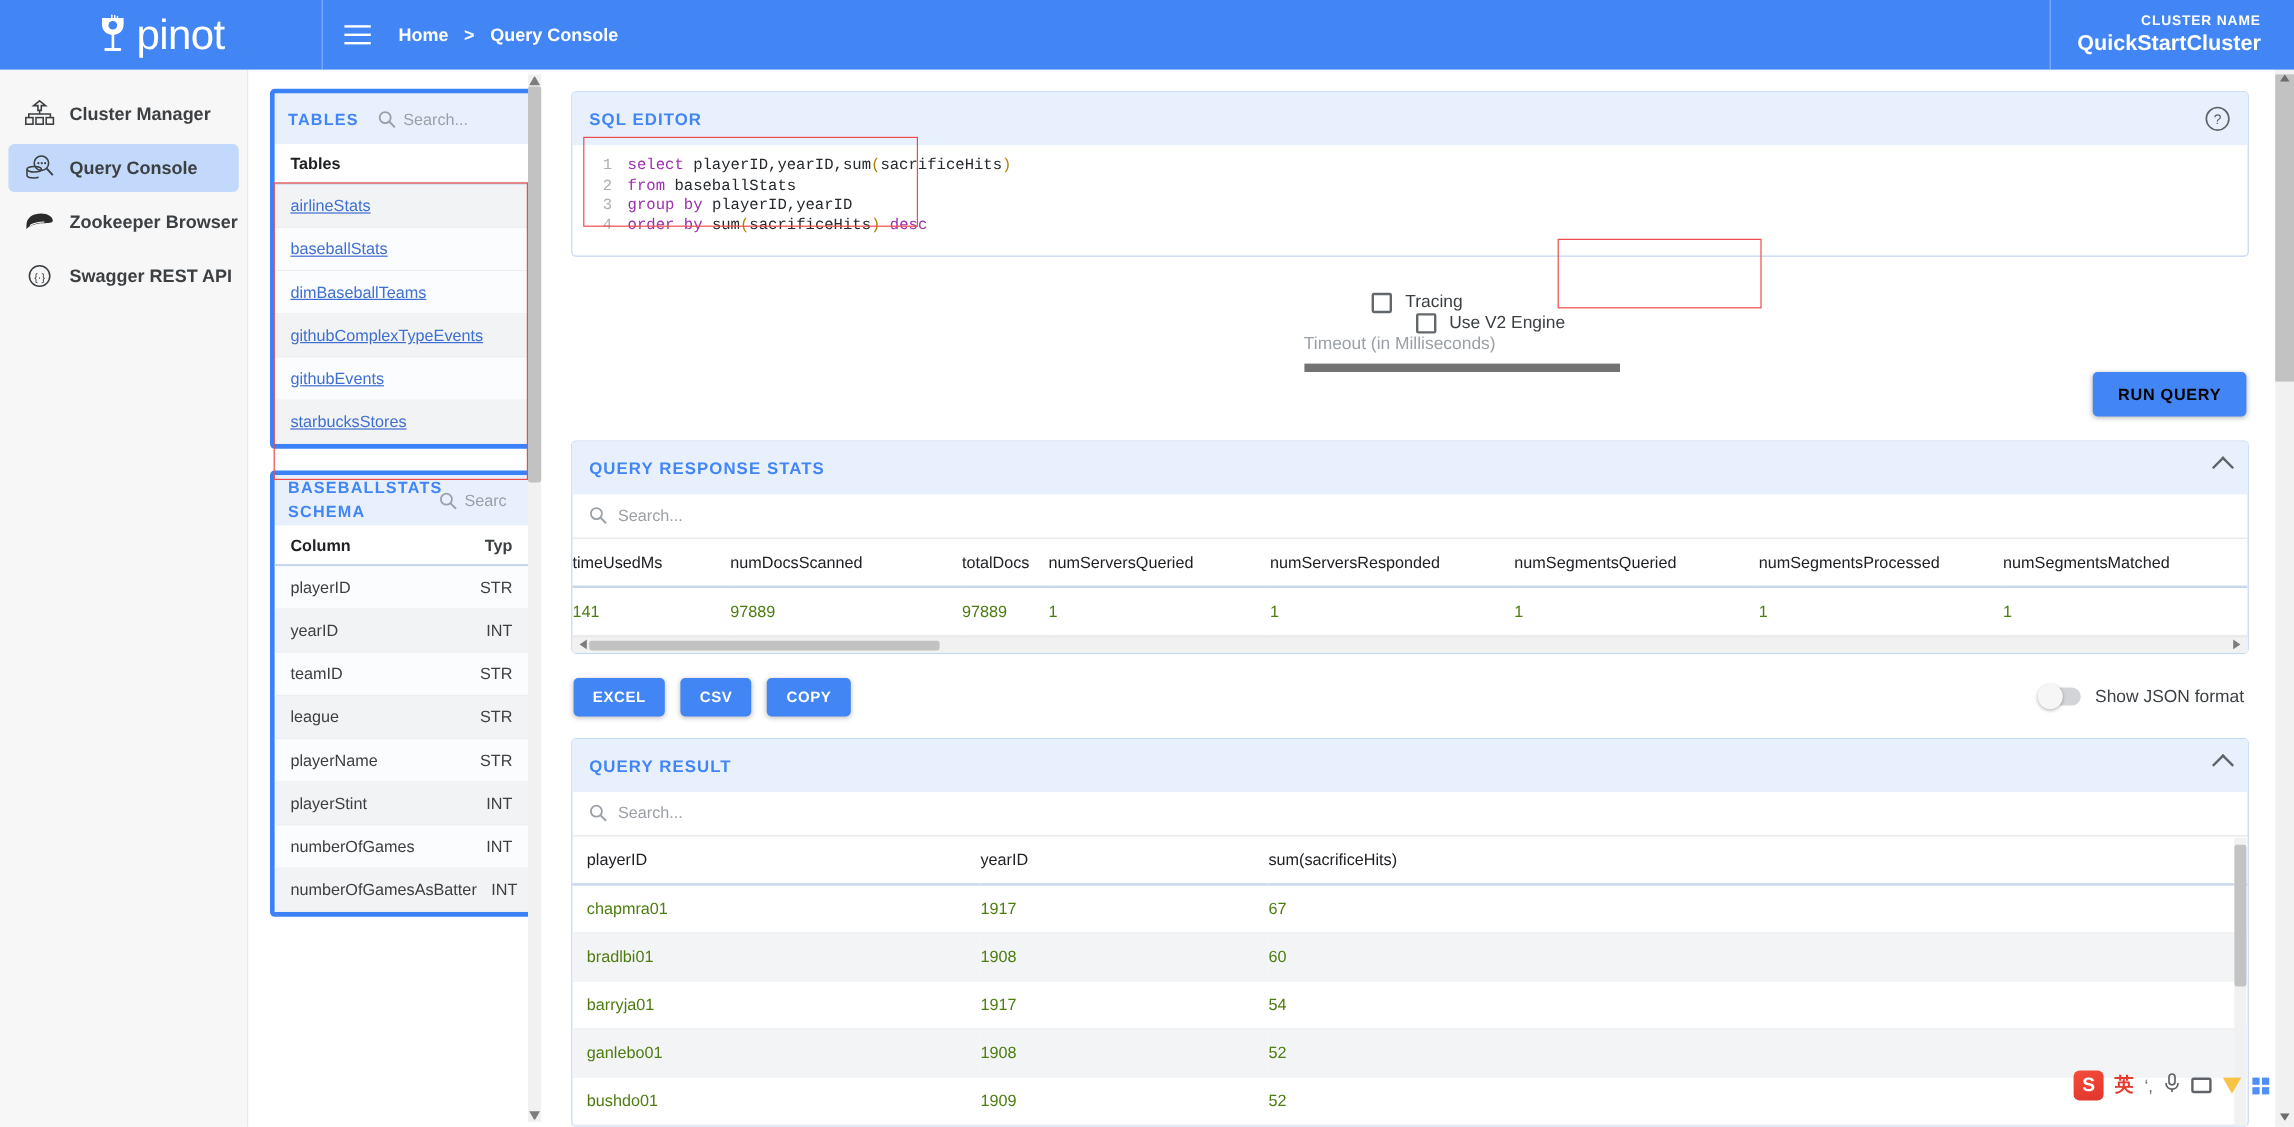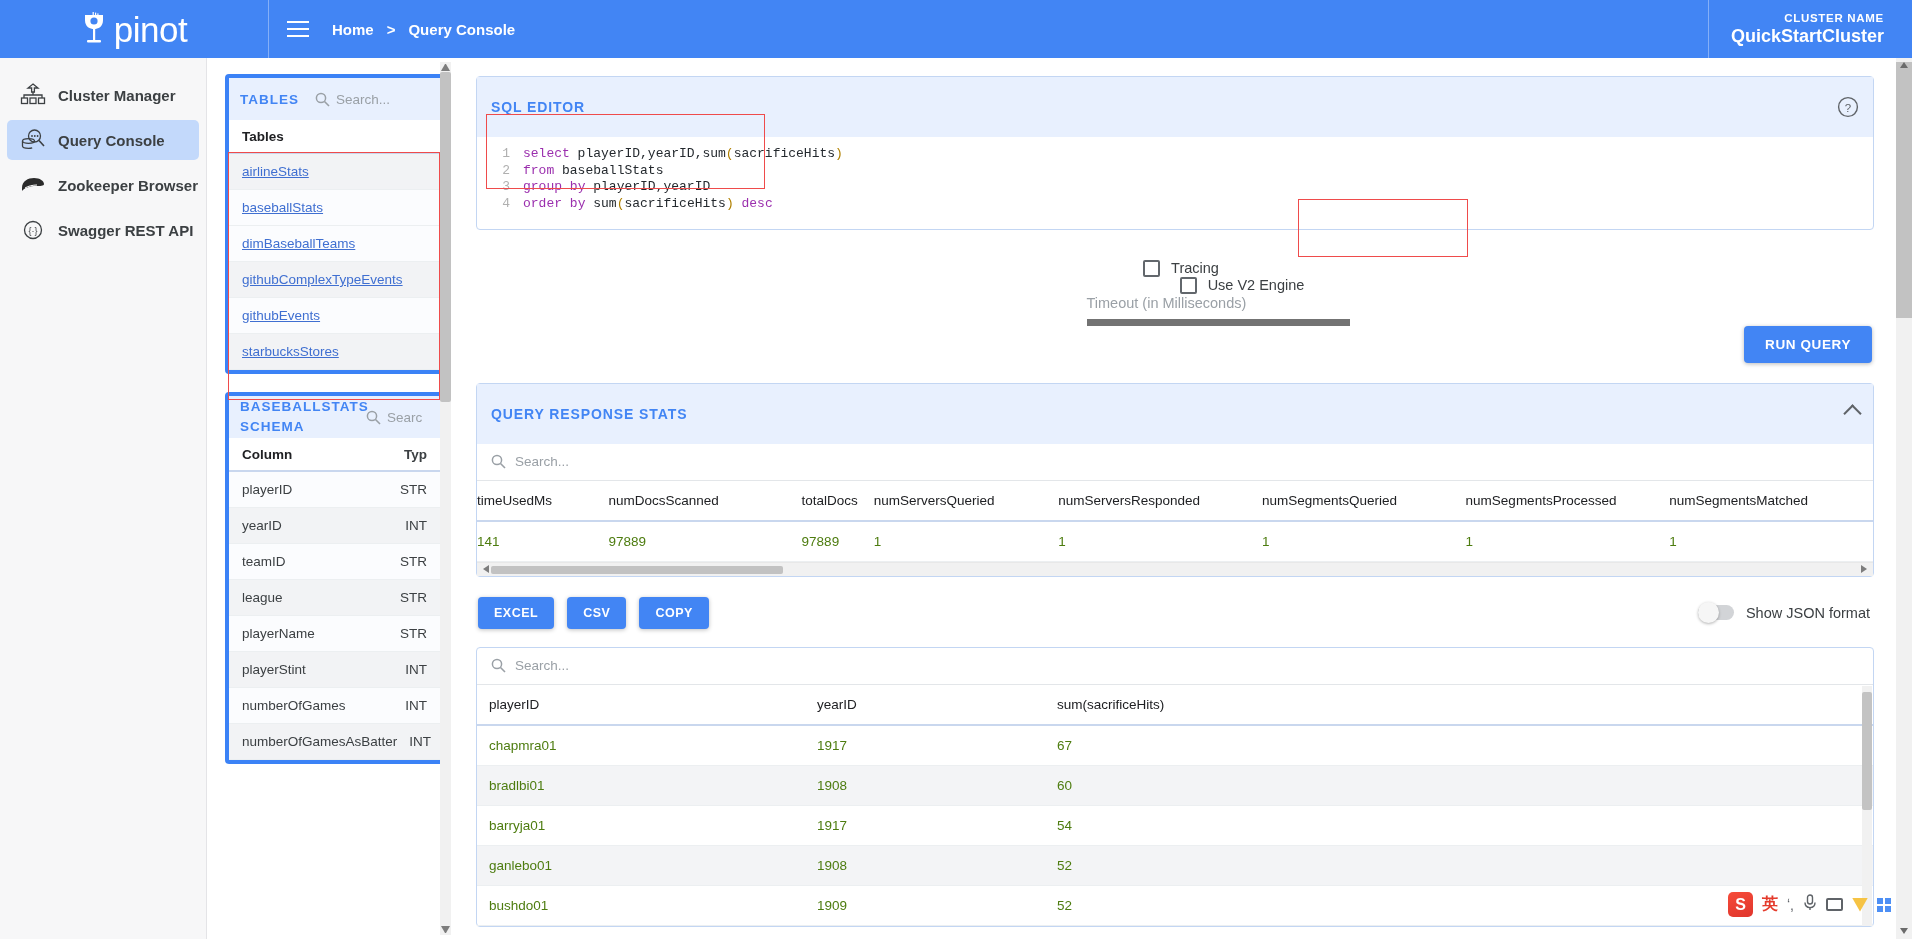--- a/index.html
+++ b/index.html
@@ -153,21 +153,21 @@
   }
   .card {
     border: 1px solid #c3d6f3;
     border-radius: 4px;
     background: #fff;
     margin-bottom: 16px;
   }
   .card-head {
     background: #e8f0fe;
     display: flex; align-items: center;
-    padding: 0 14px; height: 60px;
+    padding: 0 14px; height: 44px;
   }
   .card-title {
     color: #4285f4; font-size: 14px; font-weight: 700; letter-spacing: 0.9px;
   }
   .head-right { margin-left: auto; display: flex; align-items: center; }
   .help-ic { width: 22px; height: 22px; cursor: pointer; }
   .chev {
     width: 13px; height: 13px;
     border-left: 2px solid #5f6368; border-top: 2px solid #5f6368;
     transform: rotate(45deg); cursor: pointer;
@@ -203,21 +203,21 @@
     width: 17px; height: 17px; border: 2px solid #62676c; border-radius: 2px;
     background: #fff;
   }
   .cb-label { font-size: 14.5px; color: #3c4043; }
   .timeout {
     margin-left: 74px; width: 263px;
     border-bottom: 7px solid #737373; padding-bottom: 7px;
   }
   .timeout span { color: #9aa0a6; font-size: 14.5px; }
   .runbtn {
-    margin-left: auto; background: #4285f4; color: #ffffff;
+    margin-left: auto; background: #4285f4; color: #000000;
     font-size: 13.5px; font-weight: 700; letter-spacing: 0.6px;
     border: none; border-radius: 4px;
     padding: 11px 21px; cursor: pointer;
     box-shadow: 0 1px 4px rgba(0,0,0,0.28);
   }
   .run-hl {
     position: absolute; left: 1298px; top: 199px;
     width: 170px; height: 58px;
     border: 1.5px solid #ef4b4b; pointer-events: none; z-index: 22;
   }
@@ -634,20 +634,26 @@
     <button class="exbtn">COPY</button>
     <div class="togwrap">
       <span class="tog">
           <i></i>
         </span>
       <span class="tog-label">Show JSON format</span>
     </div>
   </div>
 
   <div class="card">
+    <div class="card-head">
+      <span class="card-title">QUERY RESULT</span>
+      <div class="head-right">
+        <span class="chev"></span>
+      </div>
+    </div>
     <div class="res-body">
       <div class="dsearch">
         <span class="mag">
           <svg width="15" height="15" viewBox="0 0 15 15">
             <circle cx="6" cy="6" r="4.6" fill="none" stroke="#9aa0a6" stroke-width="1.5"></circle>
             <path d="M9.5 9.5 L14 14" stroke="#9aa0a6" stroke-width="1.6"></path>
           </svg>
         </span>
         <span>Search...</span>
       </div>

